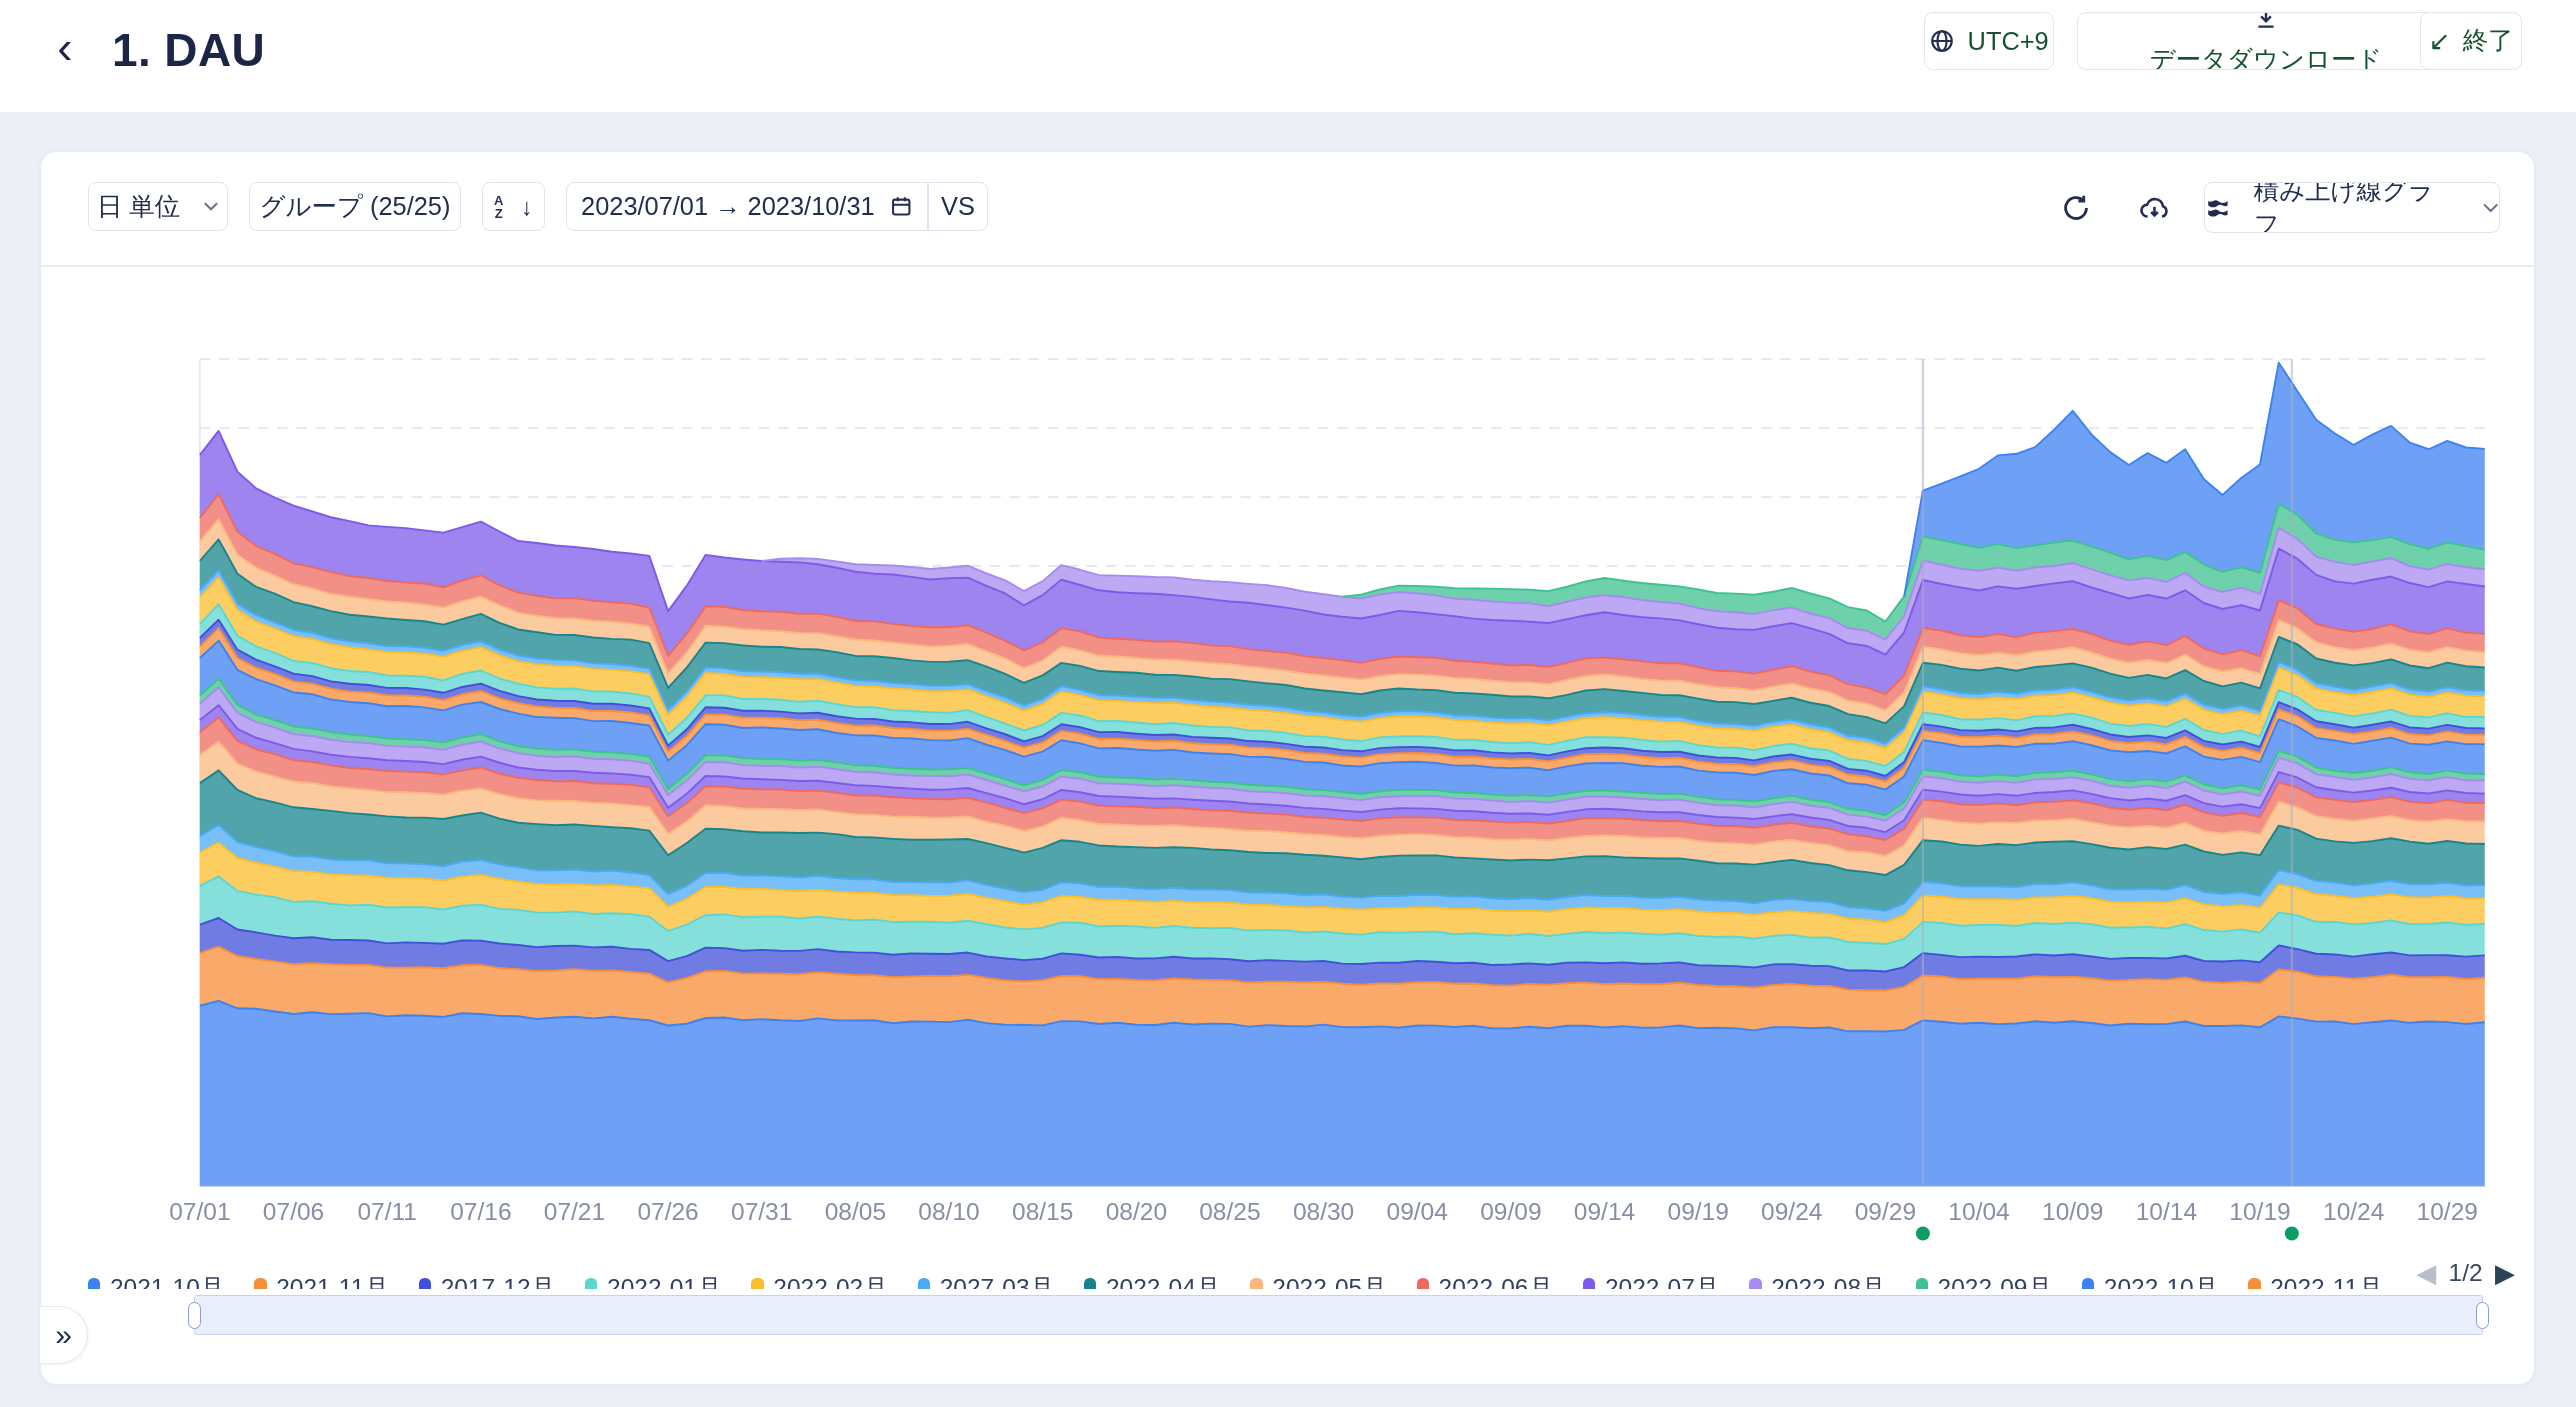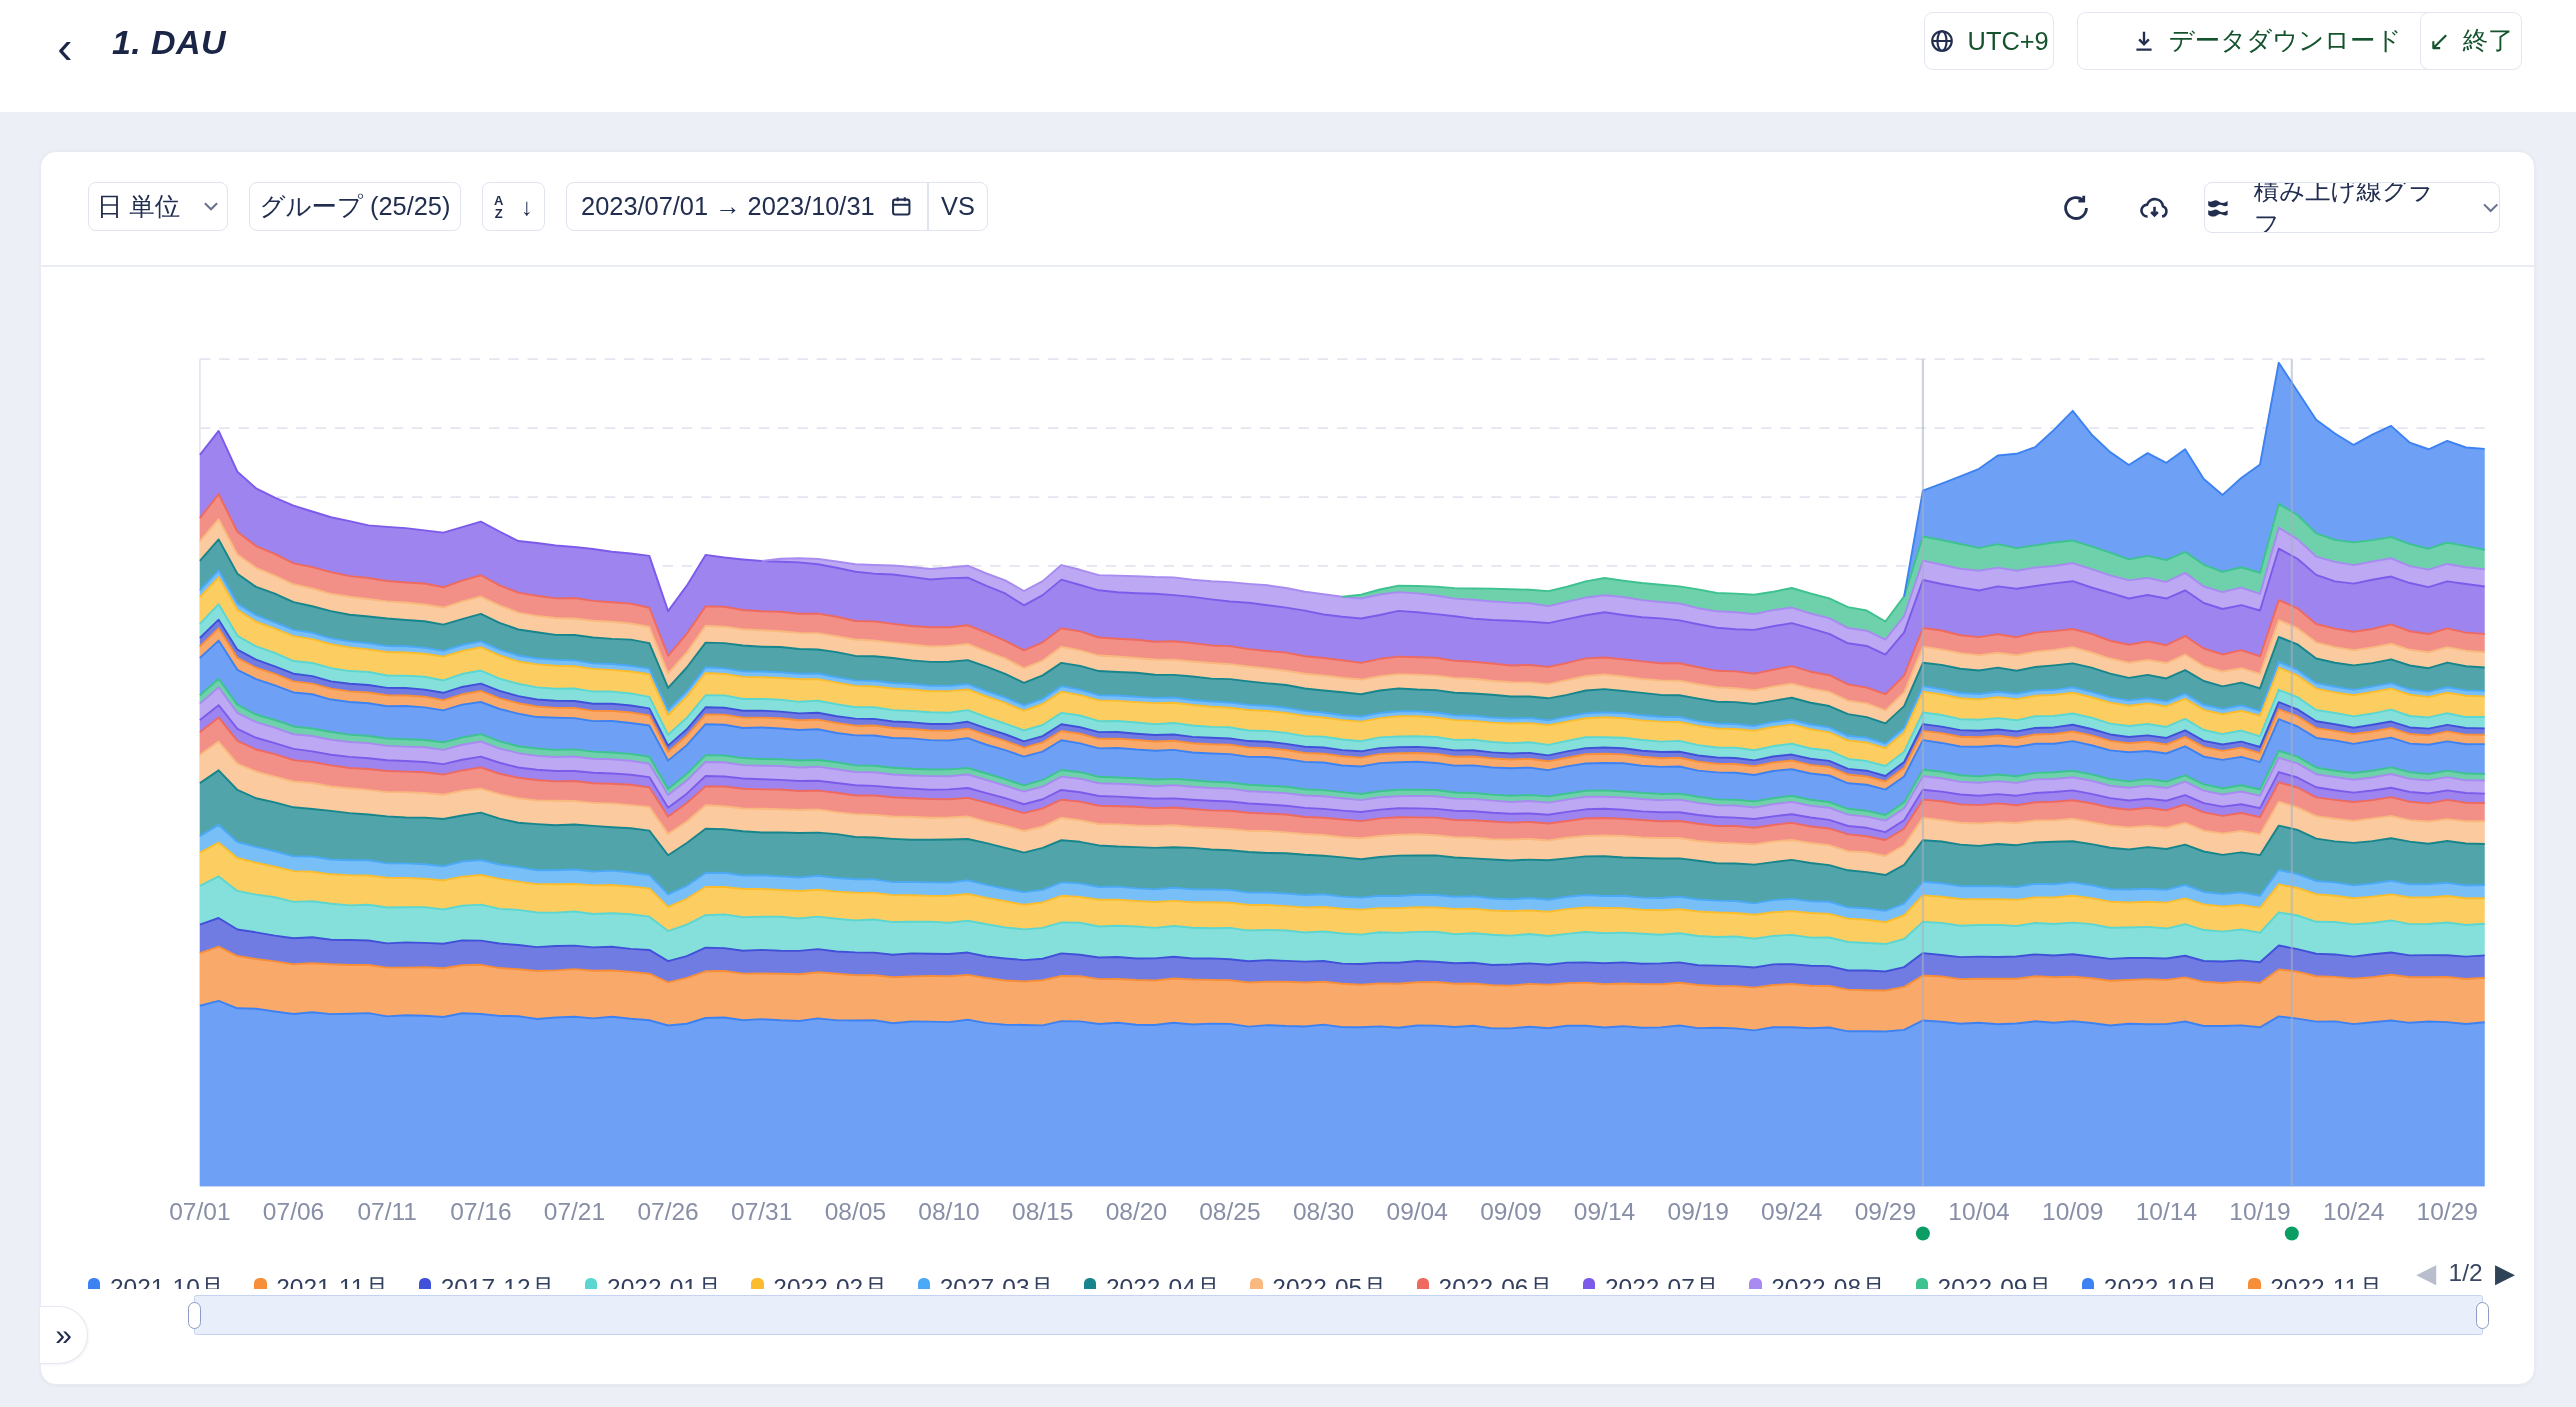--- a/index.html
+++ b/index.html
@@ -4,21 +4,21 @@
 <style>
   * { margin:0; padding:0; box-sizing:border-box; }
   html,body { background:#EDEFF6; }
   body { font-family:"Liberation Sans","DejaVu Sans",sans-serif; color:#1F2B4D; }
   .page { position:relative; width:2576px; height:1407px; background:#EDEFF6; overflow:hidden; }
 
   
   .header { position:absolute; left:0; top:0; width:2576px; height:112px; background:#FFFFFF; }
   .back-btn { position:absolute; left:44px; top:19px; width:42px; height:56px; display:flex; align-items:center; justify-content:center;
     font-size:46px; font-weight:400; color:#1B2647; cursor:pointer; line-height:1; }
-  .page-title { position:absolute; left:112px; top:23px; font-size:34px; font-weight:700; color:#1B2647; letter-spacing:0.4px;font-style:italic; }
+  .page-title { position:absolute; left:112px; top:23px; font-size:46px; font-weight:700; color:#1B2647; letter-spacing:0.4px; }
   .hbtn { position:absolute; top:12.3px; height:58px; background:#fff; border:1.8px solid #E2E6F0; border-radius:8.8px;
     display:flex; align-items:center; justify-content:center; gap:12.3px; font-size:25.4px; color:#14532d; cursor:pointer; overflow:hidden; }
   .hbtn svg { flex:none; }
   .icon-glyph { font-size:26px; line-height:1; }
 
   
   .card { position:absolute; left:40px; top:151px; width:2495px; height:1234px; background:#FFFFFF;
     border:0.9px solid #E8EBF3; border-radius:16px; box-shadow:0 0.9px 3.5px rgba(30,42,80,0.05); }
   .card-sep { position:absolute; left:40px; top:265px; width:2495px; height:1.8px; background:#E9ECF3; }
 
@@ -70,21 +70,21 @@
 
     <div class="hbtn" style="left:1924px; width:130px;">
       <svg width="26" height="26" viewBox="0 0 24 24" fill="none" stroke="#222E4F" stroke-width="2">
         <circle cx="12" cy="12" r="9"></circle>
         <ellipse cx="12" cy="12" rx="4.2" ry="9"></ellipse>
         <path d="M3.6 12h16.8"></path>
       </svg>
       <span>UTC+9</span>
     </div>
 
-    <div class="hbtn" style="left:2077px; width:378px;">
+    <div class="hbtn" style="left:2077px; width:378px;flex-direction:column;">
       <svg width="26" height="26" viewBox="0 0 24 24" fill="none" stroke="#222E4F" stroke-width="2.2">
         <path d="M12 3.5v11"></path>
           <path d="M7.5 10.5 12 15l4.5-4.5"></path>
           <path d="M5 20h14"></path>
       </svg>
       <span>データダウンロード</span>
     </div>
 
     <div class="hbtn" style="left:2420px; width:102px;">
       <span class="icon-glyph">↙</span>

